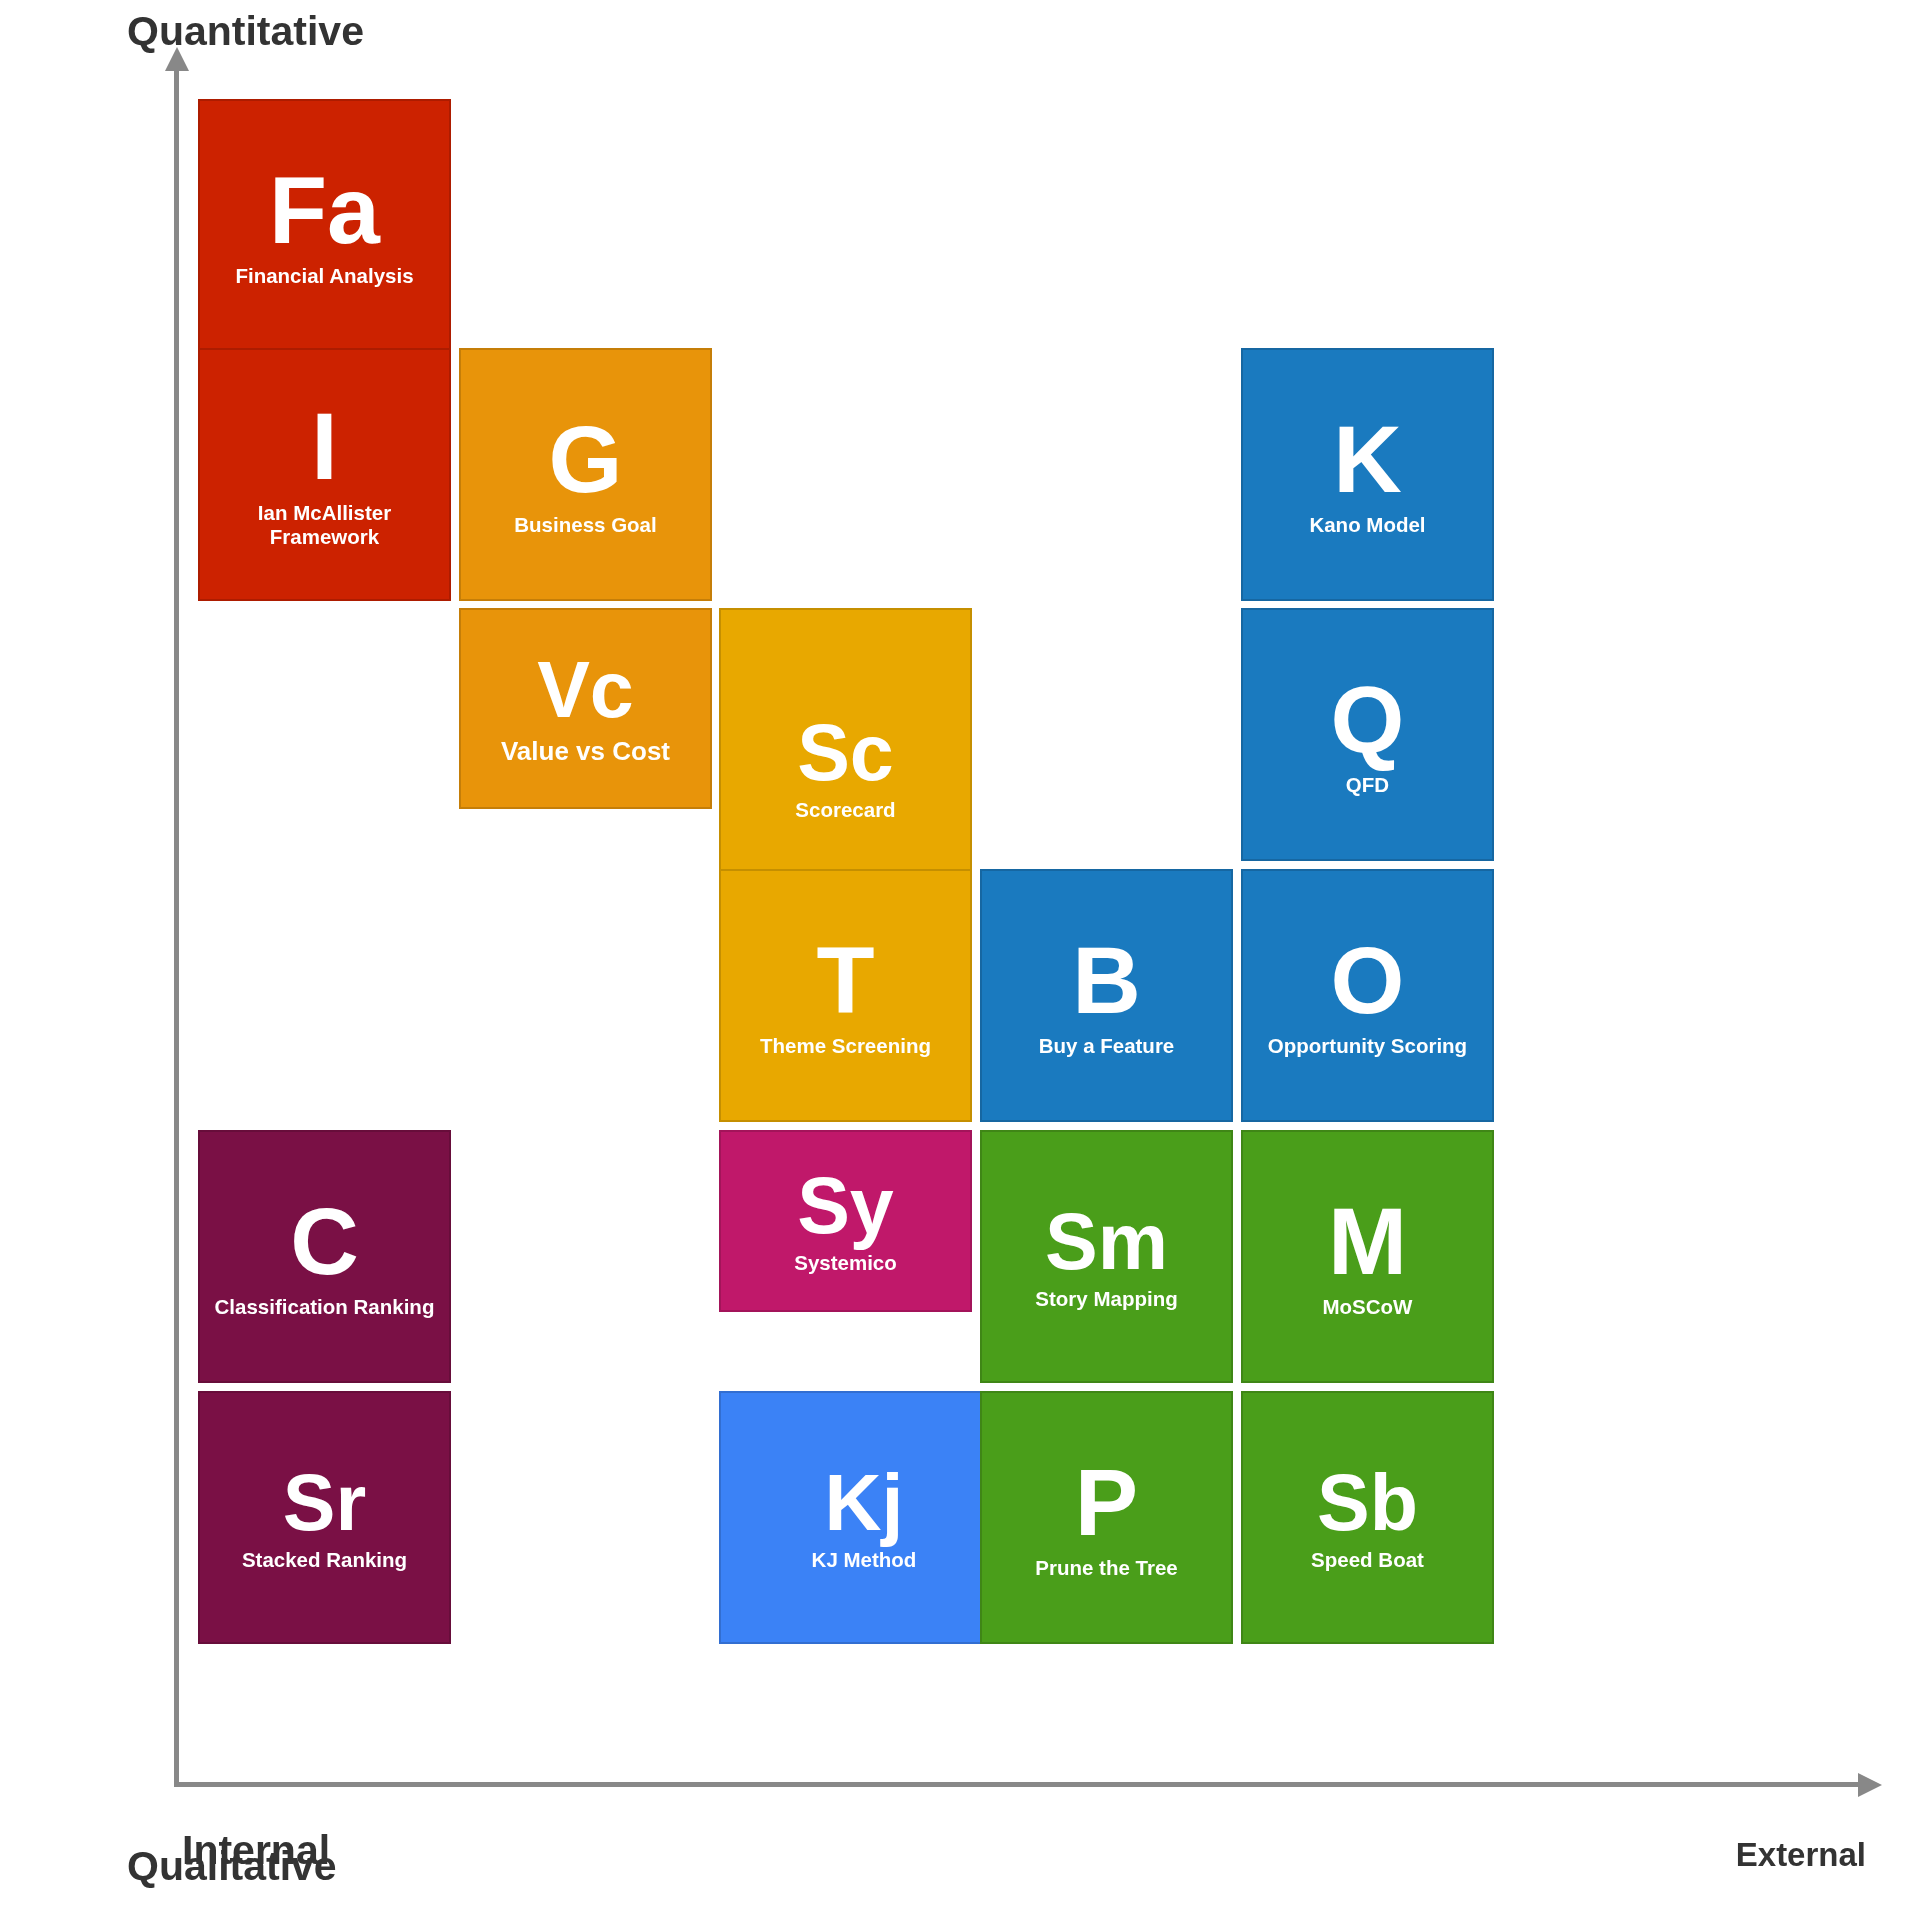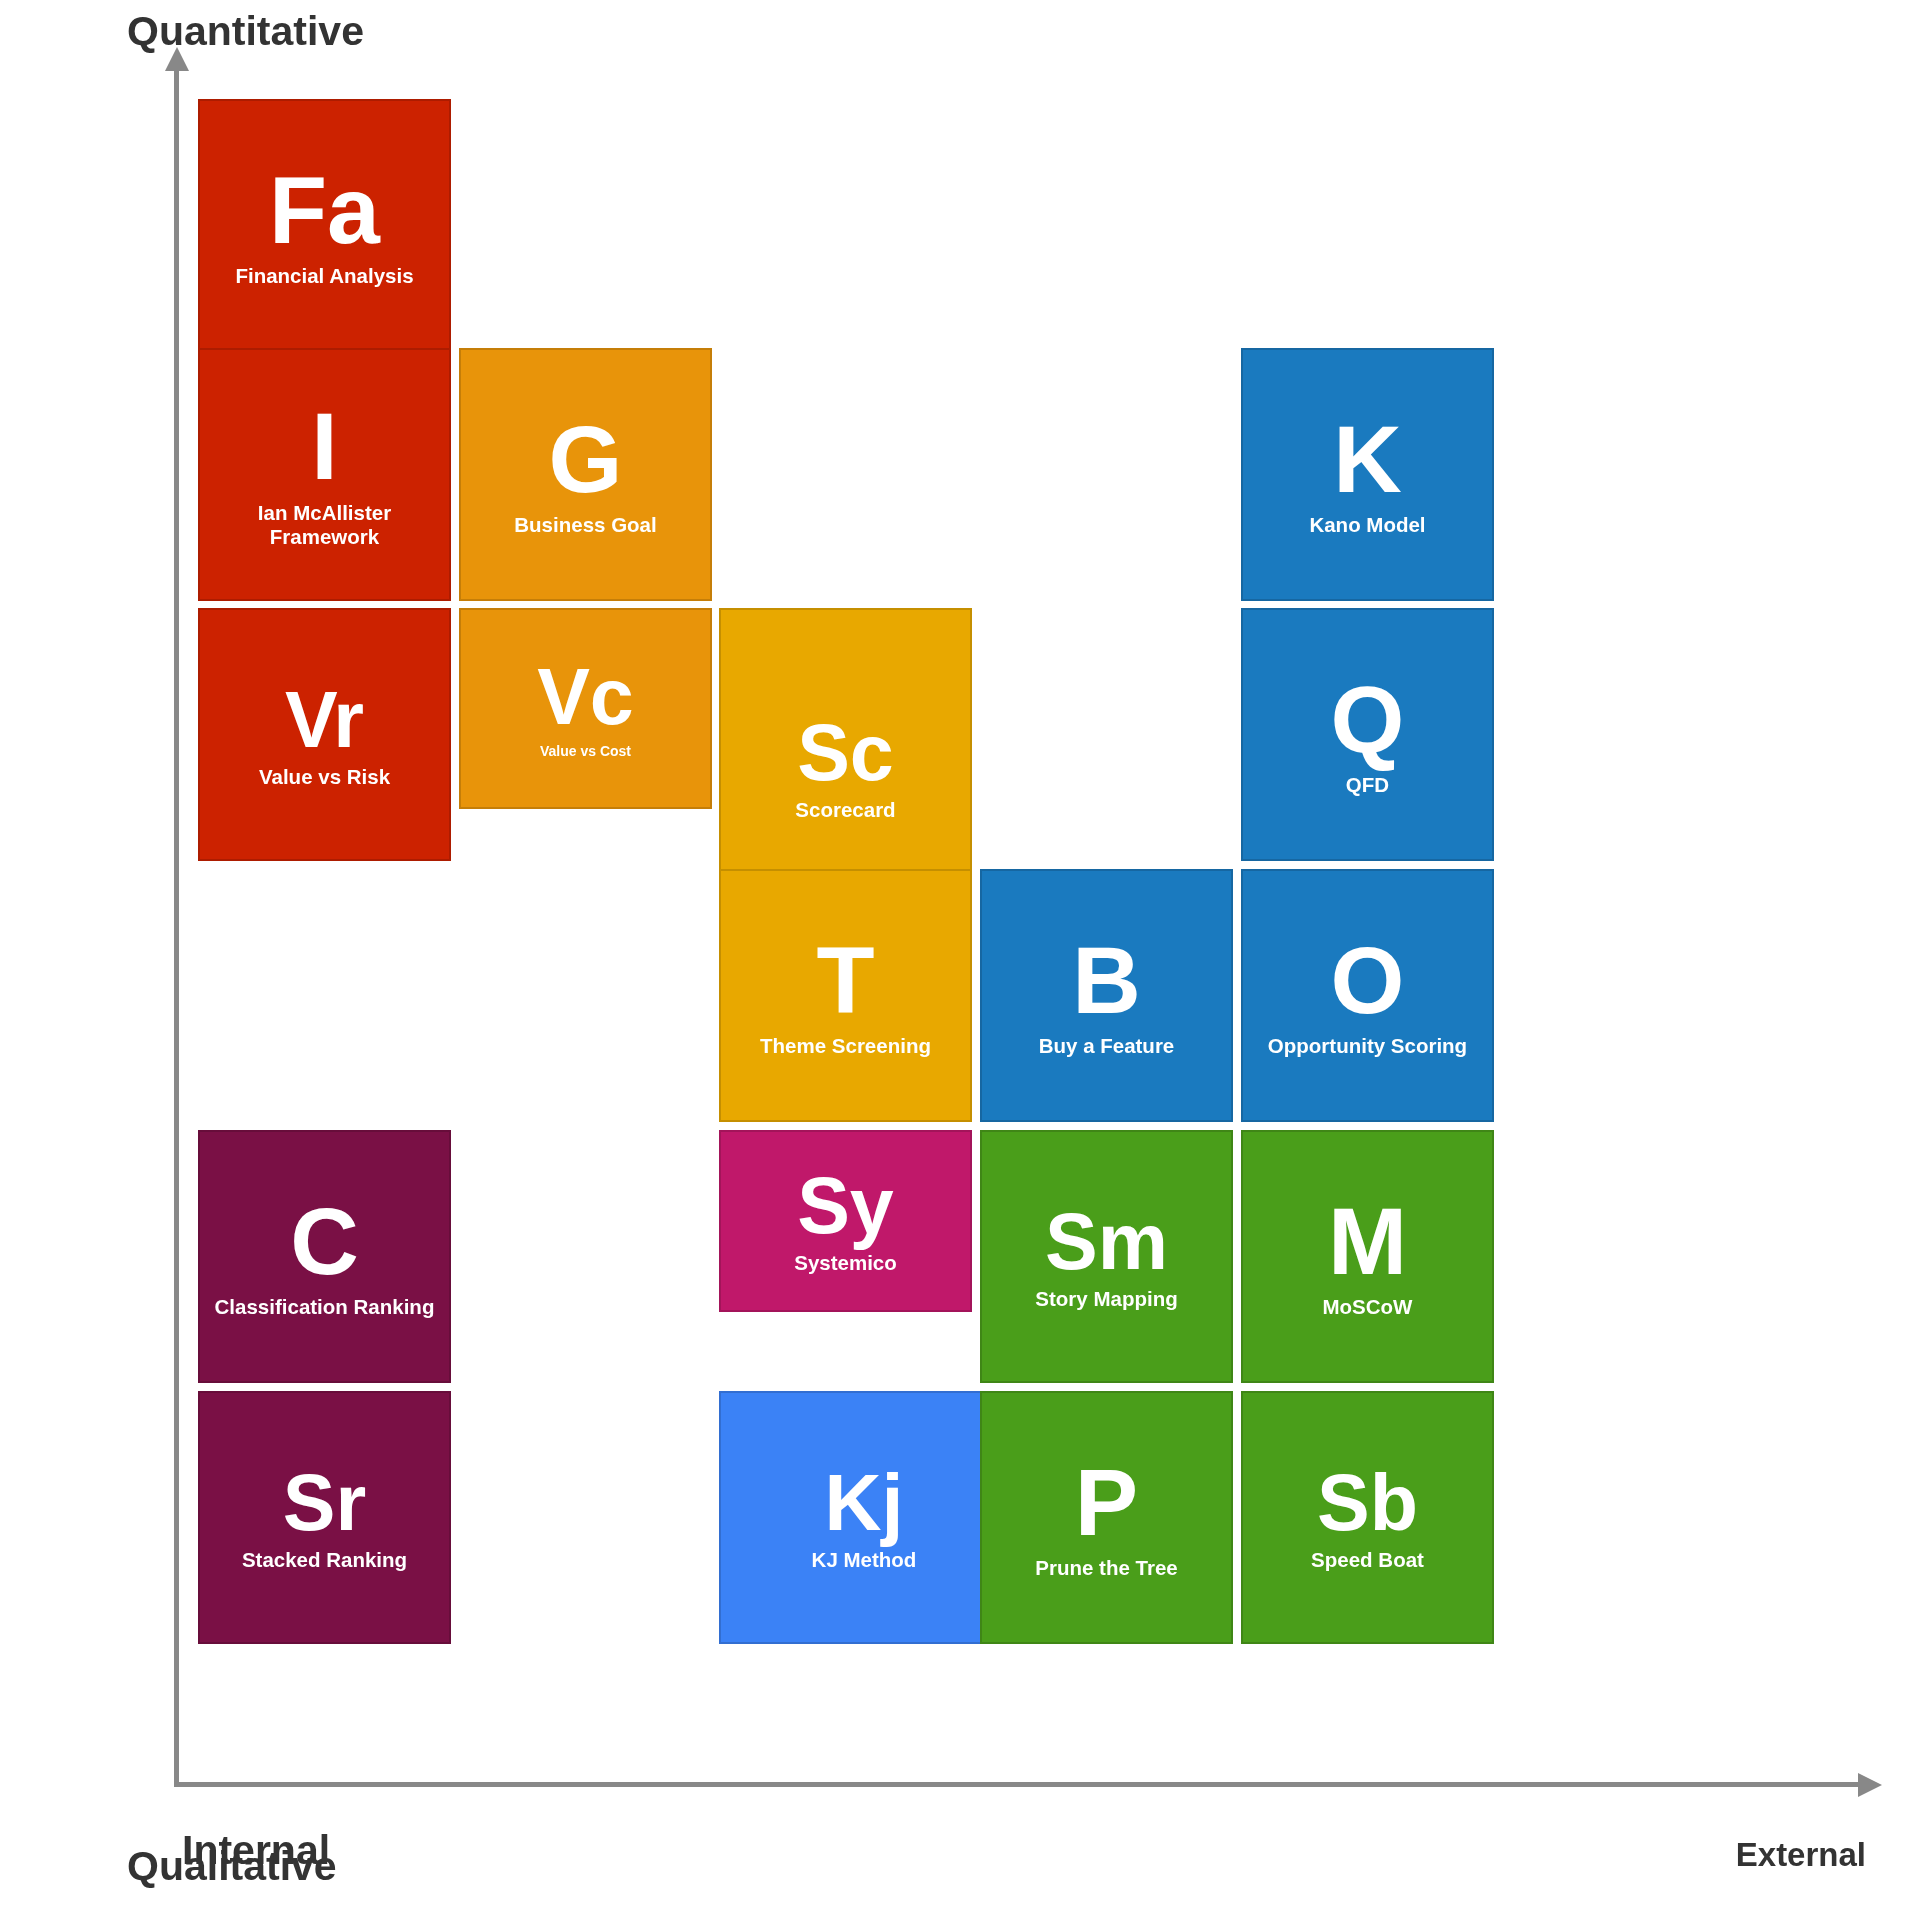--- a/index.html
+++ b/index.html
@@ -136,27 +136,23 @@
         <div style="font-size: 20.5px; font-weight: bold; line-height: 1.2; margin-top: 6.3px; padding: 0px 9.5px; color: white; text-align: center;">Financial Analysis</div>
       </div>
       <div class="card" style="left: 0px; top: 261px; width: 253px; height: 253px; background-color: rgb(204, 34, 0);">
         <div style="font-size: 95px; font-weight: bold; line-height: 1; color: white;">I</div>
         <div style="font-size: 20.5px; font-weight: bold; line-height: 1.2; margin-top: 6.3px; padding: 0px 9.5px; color: white; text-align: center;">Ian McAllister Framework</div>
       </div>
       <div class="card" style="left: 261px; top: 261px; width: 253px; height: 253px; background-color: rgb(232, 148, 10);">
         <div style="font-size: 95px; font-weight: bold; line-height: 1; color: white;">G</div>
         <div style="font-size: 20.5px; font-weight: bold; line-height: 1.2; margin-top: 6.3px; padding: 0px 9.5px; color: white; text-align: center;">Business Goal</div>
       </div>
-      <div class="card" style="left: 0px; top: 521px; width: 253px; height: 253px; background-color: rgb(204, 34, 0);">
-        <div style="font-size: 79px; font-weight: bold; line-height: 1; color: white;">Vr</div>
-        <div style="font-size: 20.5px; font-weight: bold; line-height: 1.2; margin-top: 6.3px; padding: 0px 9.5px; color: white; text-align: center;">Value vs Risk</div>
-      </div>
       <div class="card" style="left: 261px; top: 521px; width: 253px; height: 201px; background-color: rgb(232, 148, 10);">
         <div style="font-size: 79px; font-weight: bold; line-height: 1; color: white;">Vc</div>
-        <div style="font-size: 14px; font-weight: bold; line-height: 1.2; margin-top: 6.3px; padding: 0px 9.5px; color: white; text-align: center;">Value vs Cost</div>
+        <div style="font-size: 26px; font-weight: bold; line-height: 1.2; margin-top: 6.3px; padding: 0px 9.5px; color: white; text-align: center;">Value vs Cost</div>
       </div>
       <div class="card" style="left: 521px; top: 521px; width: 253px; height: 320px; background-color: rgb(232, 168, 0);">
         <div style="font-size: 79px; font-weight: bold; line-height: 1; color: white;">Sc</div>
         <div style="font-size: 20.5px; font-weight: bold; line-height: 1.2; margin-top: 6.3px; padding: 0px 9.5px; color: white; text-align: center;">Scorecard</div>
       </div>
       <div class="card" style="left: 1043px; top: 261px; width: 253px; height: 253px; background-color: rgb(26, 122, 191);">
         <div style="font-size: 95px; font-weight: bold; line-height: 1; color: white;">K</div>
         <div style="font-size: 20.5px; font-weight: bold; line-height: 1.2; margin-top: 6.3px; padding: 0px 9.5px; color: white; text-align: center;">Kano Model</div>
       </div>
       <div class="card" style="left: 1043px; top: 521px; width: 253px; height: 253px; background-color: rgb(26, 122, 191);">

